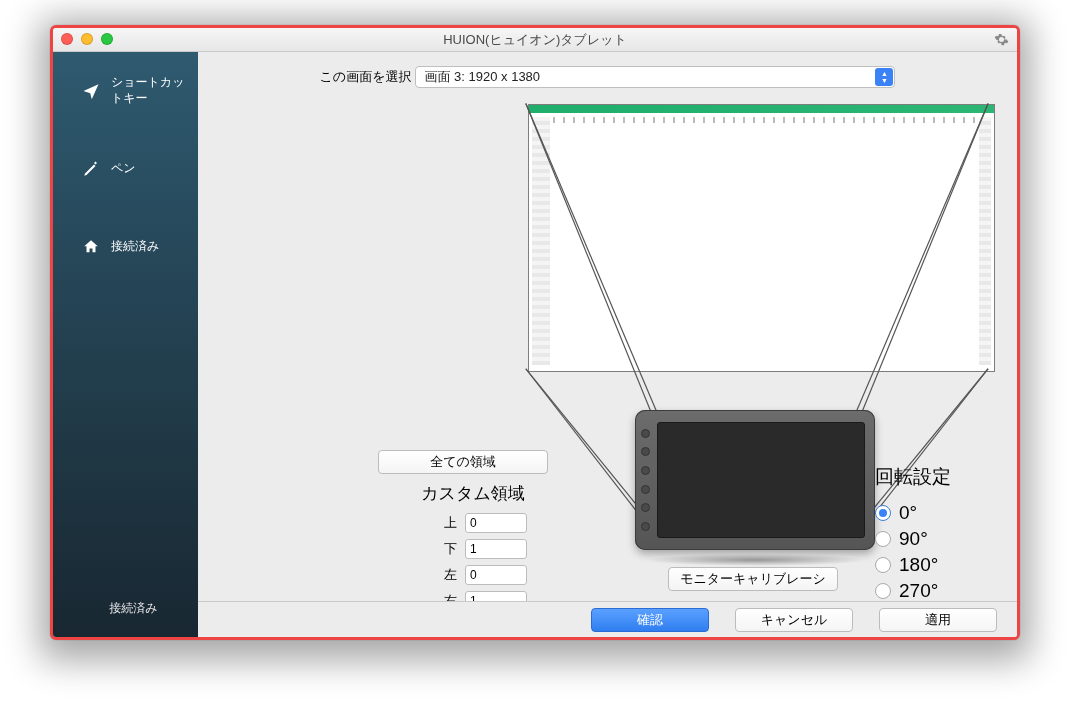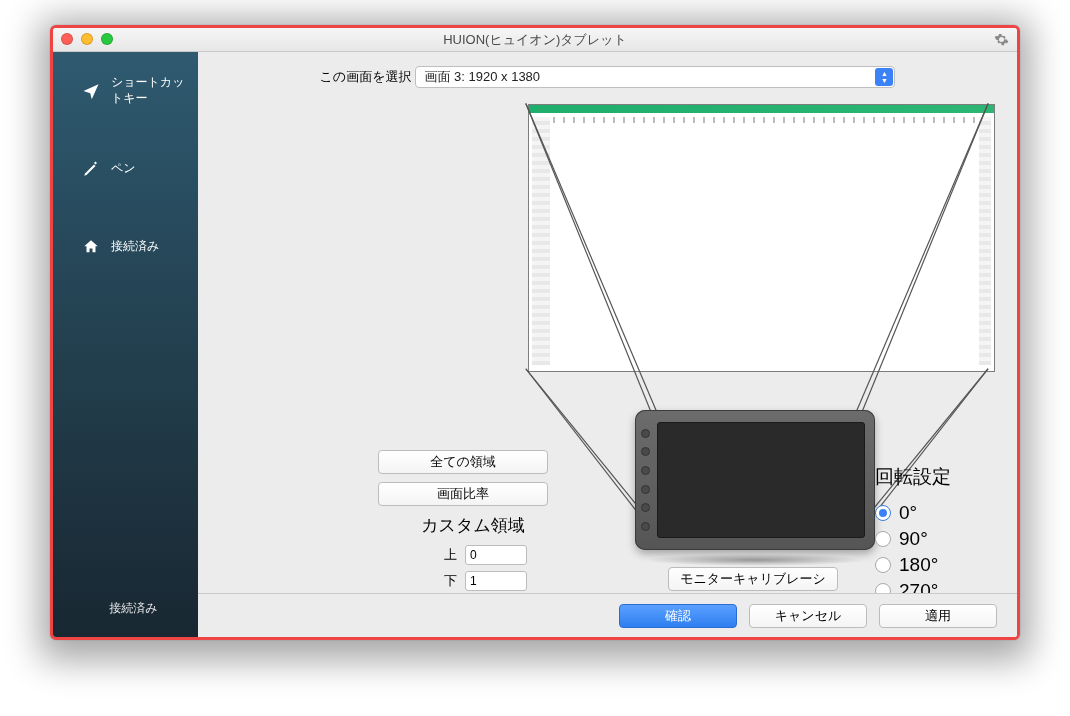--- a/index.html
+++ b/index.html
@@ -51,21 +51,21 @@
   .calib { position: absolute; left: 470px; top: 515px; }
   .calib .mac-btn { width: 170px; }
   
   .rotate { position: absolute; right: 32px; top: 412px; width: 110px; font-size: 19px; }
   .rotate .hdr { margin-bottom: 10px; }
   .radio-row { display: flex; align-items: center; gap: 8px; height: 26px; cursor: pointer; }
   .radio { width: 16px; height: 16px; border-radius: 50%; border: 1px solid #a9a9a9; background: #fff; display: inline-flex; align-items: center; justify-content: center; }
   .radio.checked { border-color: #3b7dd8; }
   .radio.checked::after { content: ""; width: 8px; height: 8px; background: #3b82f6; border-radius: 50%; }
   
-  .bottom { position: absolute; left: 145px; right: 0; bottom: 0; height: 44px; border-top: 1px solid #c9c9c9; background: #ececec; display: flex; align-items: center; justify-content: flex-end; gap: 12px; padding-right: 20px; }
+  .bottom { position: absolute; left: 145px; right: 0; bottom: 0; height: 36px; border-top: 1px solid #c9c9c9; background: #ececec; display: flex; align-items: center; justify-content: flex-end; gap: 26px; padding-right: 20px; }
   .bottom .mac-btn { width: 118px; }
   .mac-btn.primary { background: linear-gradient(#5aa0ff,#2f7ef0); color: #fff; border-color: #2a6cd4; }
 </style>
 </head>
 <body>
 
 <div class="shadow"></div>
 <div class="window">
   <div class="titlebar">
     <div class="traffic">
@@ -147,21 +147,20 @@
             <i></i>
             <i></i>
             <i></i>
           </div>
         <div class="screen"></div>
       </div>
       <div class="tablet-shad"></div>
 
       <div class="left-col">
         <button class="mac-btn">全ての領域</button>
-        <button class="mac-btn">画面比率</button>
         <div class="section-label">カスタム領域</div>
         <div class="field-row">
           <label>上</label>
           <input value="0" style="">
         </div>
         <div class="field-row">
           <label>下</label>
           <input value="1" style="">
         </div>
         <div class="field-row">

